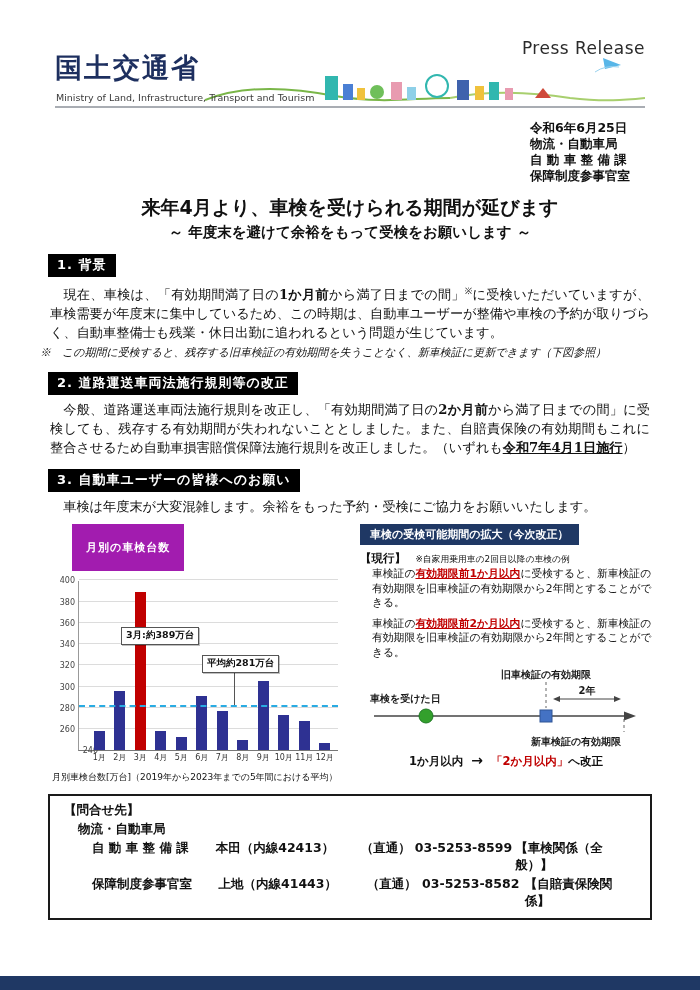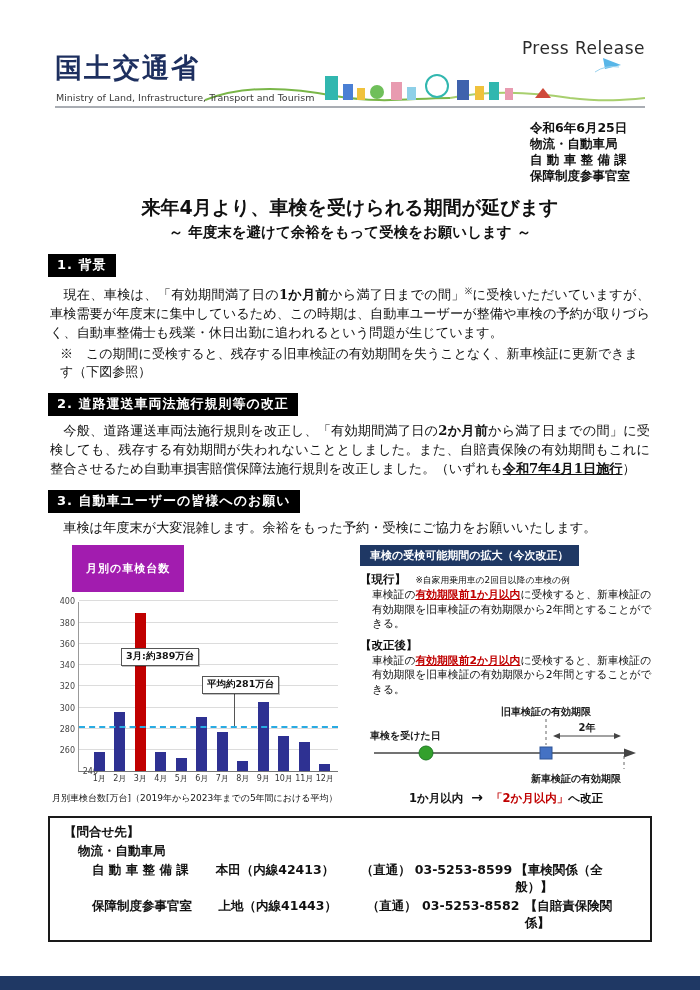--- a/index.html
+++ b/index.html
@@ -26,21 +26,21 @@
     font-weight:700; line-height:20px; font-family:"DejaVu Serif","Liberation Serif",serif; }
   .em-red { color:#c00000; font-weight:700; }
   .em-bold { font-weight:700; }
   .em-underline { font-weight:700; text-decoration:underline; }
   .em-red-underline { color:#c00000; font-weight:700; text-decoration:underline; }
   
   .section-heading { display:inline-block; margin:12px 0 0 48px; background:#000; color:#fff;
     font-size:13px; font-weight:700; padding:2px 9px 3px; letter-spacing:1px; }
   .para { margin:5px 50px 0; font-size:13.2px; line-height:19px; text-align:justify;
     font-family:"DejaVu Serif","Liberation Serif",serif; }
-  .note { margin:3px 50px 0 60px; font-size:13px; font-family:"DejaVu Serif","Liberation Serif",serif; }
+  .note { margin:3px 50px 0 40px; font-size:11px; font-family:"DejaVu Serif","Liberation Serif",serif;font-style:italic; }
   sup { font-size:9px; }
   
   .figure-row { display:flex; margin:8px 48px 0; }
   .chart-col { width:312px; }
   .chart-header { display:inline-block; background:#a21caf; color:#fff; font-size:11px; font-weight:700;
     padding:16px 14px; margin-left:24px; letter-spacing:1px; }
   .chart-wrap { position:relative; width:260px; height:170px; margin:10px 0 0 30px;
     border-left:1px solid #999; border-bottom:1px solid #777; }
   .gridline { position:absolute; left:0; right:0; height:1px; background:#dcdcdc; z-index:1; }
   .ytick { position:absolute; left:-27px; width:23px; text-align:right; font-size:8px; color:#444; z-index:1; }
@@ -190,23 +190,20 @@
       <div class="reform-header">車検の受検可能期間の拡大（今次改正）</div>
 
       <div class="reform-line">
         <span class="reform-label">【現行】</span>
         <span class="reform-note">※自家用乗用車の2回目以降の車検の例</span>
       </div>
       <div class="reform-text">
         <span>車検証の</span><span class="em-red-underline">有効期限前1か月以内</span><span>に受検すると、新車検証の有効期限を旧車検証の有効期限から2年間とすることができる。</span>
       </div>
 
-      <div class="reform-line">
-        <span class="reform-label">【改正後】</span>
-      </div>
       <div class="reform-text">
         <span>車検証の</span><span class="em-red-underline">有効期限前2か月以内</span><span>に受検すると、新車検証の有効期限を旧車検証の有効期限から2年間とすることができる。</span>
       </div>
 
       
       <svg class="timeline" viewBox="0 0 292 84" aria-hidden="true">
         <text x="186" y="12" text-anchor="middle" class="tl-text">旧車検証の有効期限</text>
         <line x1="186" y1="16" x2="186" y2="42" class="tl-dash"></line>
         <line x1="14" y1="50" x2="266" y2="50" stroke="#444" stroke-width="1.5"></line>
         <polygon points="276,50 264,45.5 264,54.5" fill="#444"></polygon>

